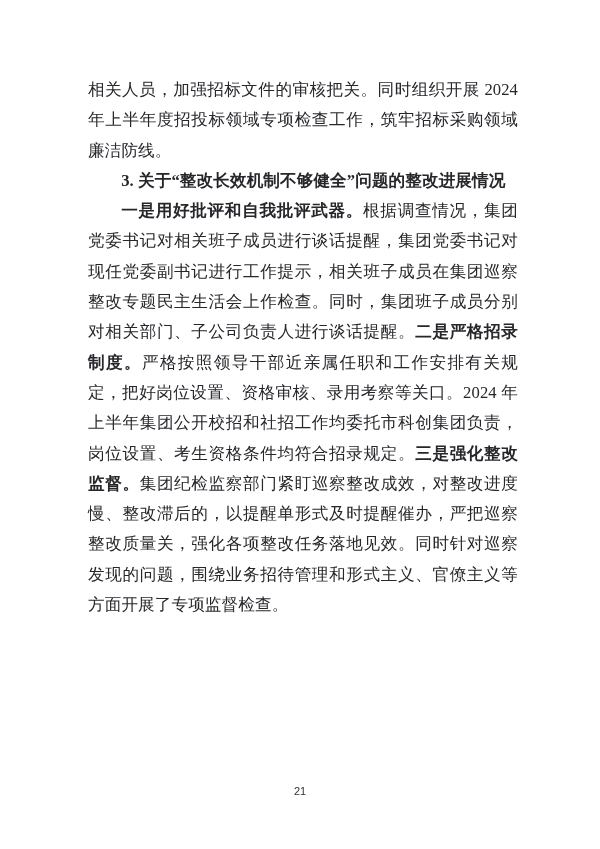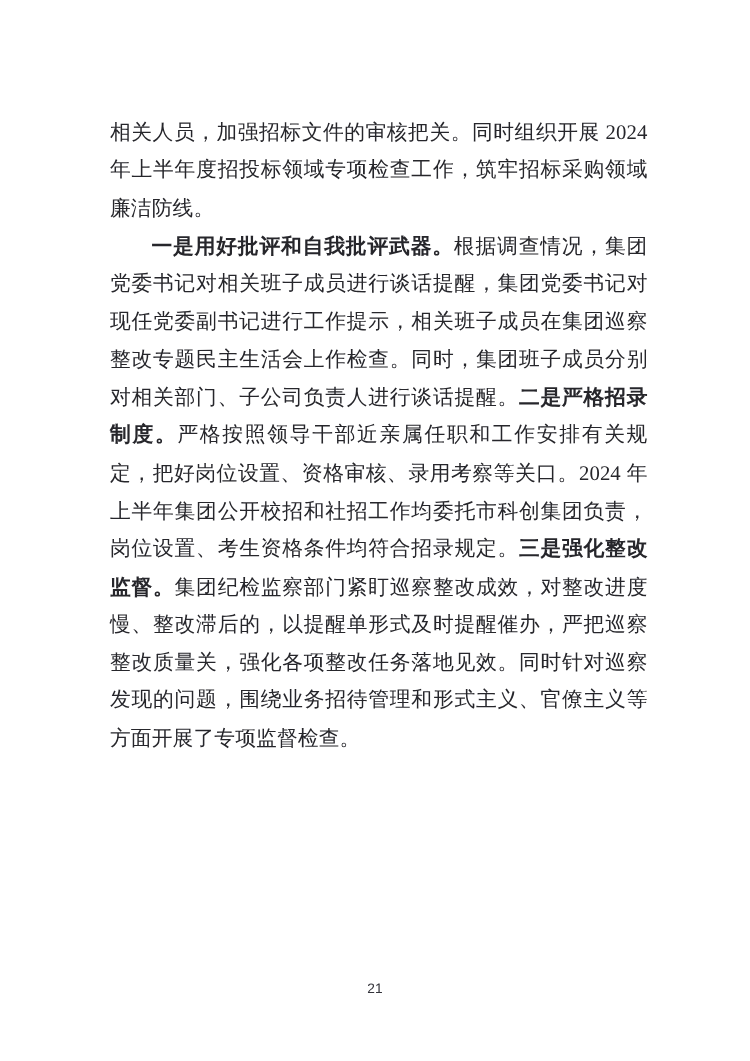--- a/index.html
+++ b/index.html
@@ -19,21 +19,20 @@
     .text-block {
       position: absolute;
       left: 88px;
       top: 75px;
       width: 430px;
       font-size: 16.6px;
       line-height: 30.3px;
       text-align: justify;
       text-justify: inter-ideograph;
       letter-spacing: 0.1px;
-      margin-top: 16px;
     }
     .text-block p {
       margin: 0;
       padding: 0;
     }
     .text-block p.indent {
       text-indent: 2em;
     }
     .run-bold {
       font-weight: bold;
@@ -49,16 +48,17 @@
       color: #33333a;
       font-family: "Liberation Sans", "DejaVu Sans", sans-serif;
     }
   </style>
 </head>
 <body>
 
 <div class="page">
   <div class="text-block" id="text-block">
       <p class=""><span>相关人员，加强招标文件的审核把关。同时组织开展 2024 年上半年度招投标领域专项检查工作，筑牢招标采购领域廉洁防线。</span></p>
+      <p class="indent"><span class="run-bold">3. 关于“整改长效机制不够健全”问题的整改进展情况</span></p>
       <p class="indent"><span class="run-bold">一是用好批评和自我批评武器。</span><span>根据调查情况，集团党委书记对相关班子成员进行谈话提醒，集团党委书记对现任党委副书记进行工作提示，相关班子成员在集团巡察整改专题民主生活会上作检查。同时，集团班子成员分别对相关部门、子公司负责人进行谈话提醒。</span><span class="run-bold">二是严格招录制度。</span><span>严格按照领导干部近亲属任职和工作安排有关规定，把好岗位设置、资格审核、录用考察等关口。2024 年上半年集团公开校招和社招工作均委托市科创集团负责，岗位设置、考生资格条件均符合招录规定。</span><span class="run-bold">三是强化整改监督。</span><span>集团纪检监察部门紧盯巡察整改成效，对整改进度慢、整改滞后的，以提醒单形式及时提醒催办，严把巡察整改质量关，强化各项整改任务落地见效。同时针对巡察发现的问题，围绕业务招待管理和形式主义、官僚主义等方面开展了专项监督检查。</span></p>
     </div>
   <div class="page-footer">21</div>
 </div>
 
 </body></html>

